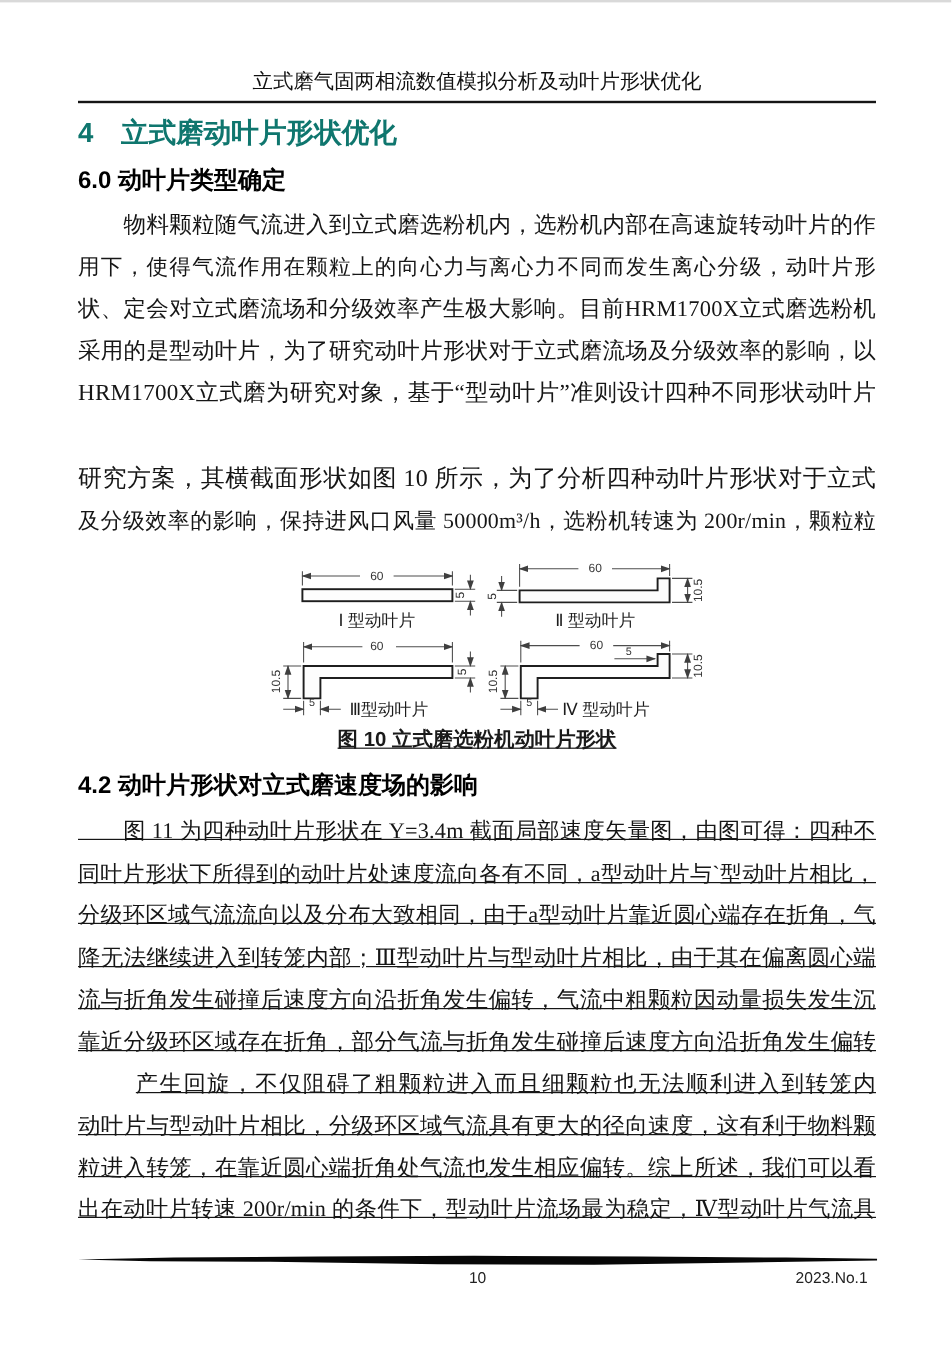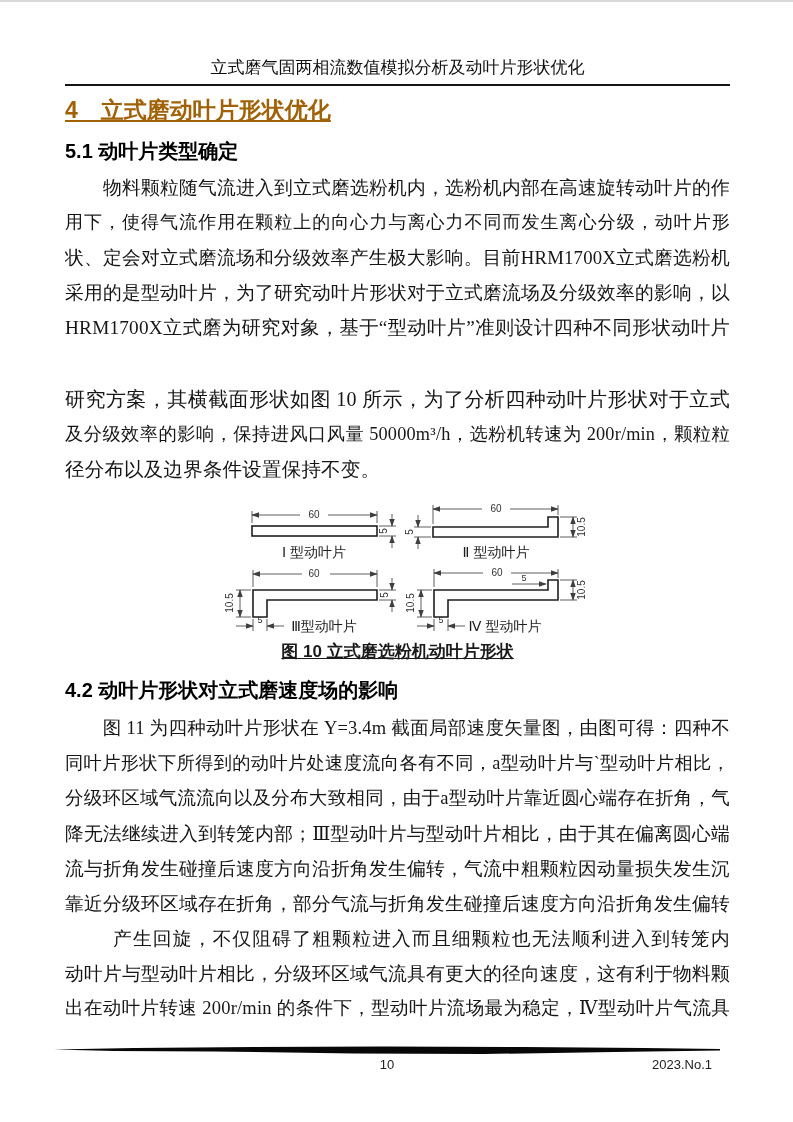--- a/index.html
+++ b/index.html
@@ -7,76 +7,75 @@
     position:relative;width:793px;height:1122px;background:#fff;overflow:hidden;
     font-family:"Liberation Serif","DejaVu Serif",serif;color:#161616;
   }
   .topline{position:absolute;top:0;left:0;width:793px;height:2px;background:#d9d9d9;}
   .content{padding:56px 63px 0 65px;}
   .running-title{
     text-align:center;font-size:17px;line-height:24px;color:#111;
     padding-bottom:4px;border-bottom:2px solid #151515;
   }
   h1.sec{
-    font-family:"Liberation Sans","DejaVu Sans",sans-serif;font-weight:bold;color:#a16207;
-    font-size:23px;line-height:30px;margin:9px 0 0 0;text-decoration:underline;
+    font-family:"Liberation Sans","DejaVu Sans",sans-serif;font-weight:bold;color:#0f766e;
+    font-size:23px;line-height:30px;margin:9px 0 0 0;
   }
   h2.sub{
     font-family:"Liberation Sans","DejaVu Sans",sans-serif;font-weight:bold;color:#000;
     font-size:20px;line-height:28px;margin:12px 0 0 0;
   }
   .para{margin-top:5px;}
-  .para2{margin-top:7px;}
+  .para2{margin-top:7px;text-decoration:underline;}
   .pline{
     font-size:19.5px;height:35px;line-height:35px;overflow:hidden;
     text-align:justify;text-align-last:justify;letter-spacing:0.2px;
   }
   .pline.pl-last{text-align-last:left;}
   figure.bladefig{margin:3px 0 0 0;padding:0;}
   .blade-svg{display:block;margin-left:135px;}
   figcaption.figcap{
     font-family:"Liberation Sans","DejaVu Sans",sans-serif;font-weight:bold;
     font-size:17px;line-height:24px;text-align:center;color:#1a1a1a;margin-top:2px;text-decoration:underline;
   }
   .ext{stroke:#4d4d4d;stroke-width:0.9;fill:none;}
   .dim{stroke:#4d4d4d;stroke-width:0.9;fill:none;}
   .blade{fill:#fdfdfd;stroke:#1e1e1e;stroke-width:1.6;}
   .dtext{font-family:"Liberation Sans","DejaVu Sans",sans-serif;font-size:10px;fill:#333;text-anchor:middle;}
   .dtext9{font-size:9px;}
   .blabel{font-family:"Liberation Sans","DejaVu Sans",sans-serif;font-size:14px;fill:#1d1d1d;text-anchor:middle;}
-  .footer{position:absolute;top:1044px;left:54px;width:666px;}
+  .footer{position:absolute;top:1044px;left:65px;width:666px;}
   .footer-rule{display:block;}
   .footer-text{position:relative;height:20px;margin-top:1px;
     font-family:"Liberation Sans","DejaVu Sans",sans-serif;font-size:13px;color:#222;}
   .page-num{position:absolute;left:50%;transform:translateX(-50%);}
   .issue{position:absolute;right:8px;}
 </style>
 </head>
 <body>
 
 <div class="page">
   <div class="topline"></div>
 
   <div class="content">
 
     <div class="running-title">立式磨气固两相流数值模拟分析及动叶片形状优化</div>
 
     <h1 class="sec">4　立式磨动叶片形状优化</h1>
 
-    <h2 class="sub">5.1 动叶片类型确定</h2>
+    <h2 class="sub">6.0 动叶片类型确定</h2>
 
     <div class="para">
       <div class="pline" style="font-size: 18.75px;">　　物料颗粒随气流进入到立式磨选粉机内，选粉机内部在高速旋转动叶片的作</div>
       <div class="pline" style="font-size: 18px;">用下，使得气流作用在颗粒上的向心力与离心力不同而发生离心分级，动叶片形</div>
       <div class="pline" style="font-size: 18.75px;">状、定会对立式磨流场和分级效率产生极大影响。目前HRM1700X立式磨选粉机</div>
       <div class="pline" style="font-size: 18.75px;">采用的是型动叶片，为了研究动叶片形状对于立式磨流场及分级效率的影响，以</div>
       <div class="pline" style="font-size: 19.25px;">HRM1700X立式磨为研究对象，基于“型动叶片”准则设计四种不同形状动叶片</div>
       <div class="pline" style="font-size: 20px; margin-top: 37px;">研究方案，其横截面形状如图 10 所示，为了分析四种动叶片形状对于立式磨流场</div>
       <div class="pline" style="font-size: 18.25px;">及分级效率的影响，保持进风口风量 50000m³/h，选粉机转速为 200r/min，颗粒粒</div>
-      <div class="pline pl-last">径分布以及边界条件设置保持不变。</div>
     </div>
 
     <figure class="bladefig">
       <svg class="blade-svg" width="400" height="148" viewBox="0 0 400 148">
         <defs>
           <marker id="arw" viewBox="0 0 10 10" markerWidth="9" markerHeight="9" refX="9" refY="5" orient="auto-start-reverse">
             <path d="M0,1.5 L10,5 L0,8.5 z" fill="#3f3f3f"></path>
           </marker>
         </defs>
 
@@ -156,20 +155,21 @@
 
     <div class="para para2">
       <div class="pline" style="font-size: 18.5px;">　　图 11 为四种动叶片形状在 Y=3.4m 截面局部速度矢量图，由图可得：四种不</div>
       <div class="pline" style="font-size: 18.25px;">同叶片形状下所得到的动叶片处速度流向各有不同，a型动叶片与`型动叶片相比，</div>
       <div class="pline" style="font-size: 18.5px;">分级环区域气流流向以及分布大致相同，由于a型动叶片靠近圆心端存在折角，气</div>
       <div class="pline" style="font-size: 18.75px;">降无法继续进入到转笼内部；Ⅲ型动叶片与型动叶片相比，由于其在偏离圆心端</div>
       <div class="pline" style="font-size: 18.75px;">流与折角发生碰撞后速度方向沿折角发生偏转，气流中粗颗粒因动量损失发生沉</div>
       <div class="pline" style="font-size: 18.75px;">靠近分级环区域存在折角，部分气流与折角发生碰撞后速度方向沿折角发生偏转</div>
       <div class="pline" style="font-size: 18.75px; margin-left: 48px;">产生回旋，不仅阻碍了粗颗粒进入而且细颗粒也无法顺利进入到转笼内部；Ⅳ型</div>
       <div class="pline" style="font-size: 18.75px;">动叶片与型动叶片相比，分级环区域气流具有更大的径向速度，这有利于物料颗</div>
+      <div class="pline" style="font-size: 18.75px;">粒进入转笼，在靠近圆心端折角处气流也发生相应偏转。综上所述，我们可以看</div>
       <div class="pline" style="font-size: 18.5px;">出在动叶片转速 200r/min 的条件下，型动叶片流场最为稳定，Ⅳ型动叶片气流具</div>
     </div>
   </div>
 
   <div class="footer">
     <svg class="footer-rule" width="666" height="12" viewBox="0 0 666 12">
       <path d="M0,5.5 L80,4 L200,3 L330,2.5 L470,3 L590,4 L666,5 L666,6.5 L560,8 L430,10 L300,9.5 L160,7.5 L60,7 Z" fill="#070707"></path>
     </svg>
     <div class="footer-text">
       <span class="page-num">10</span>

